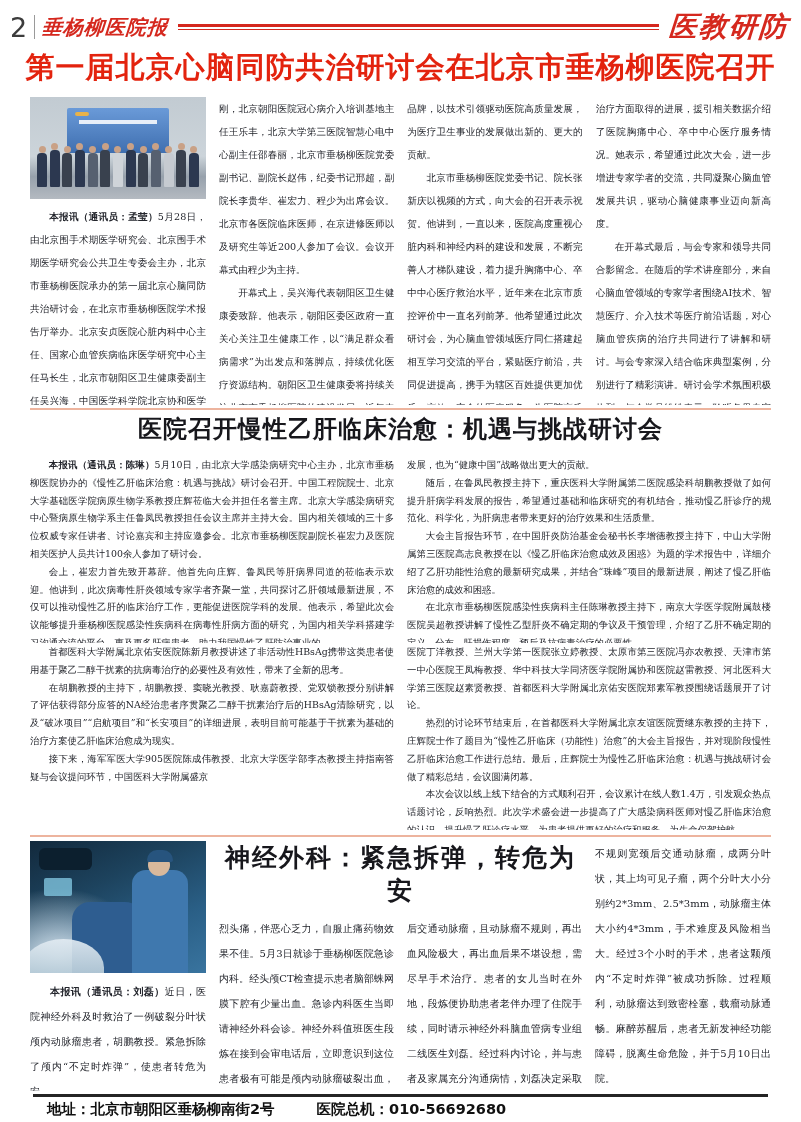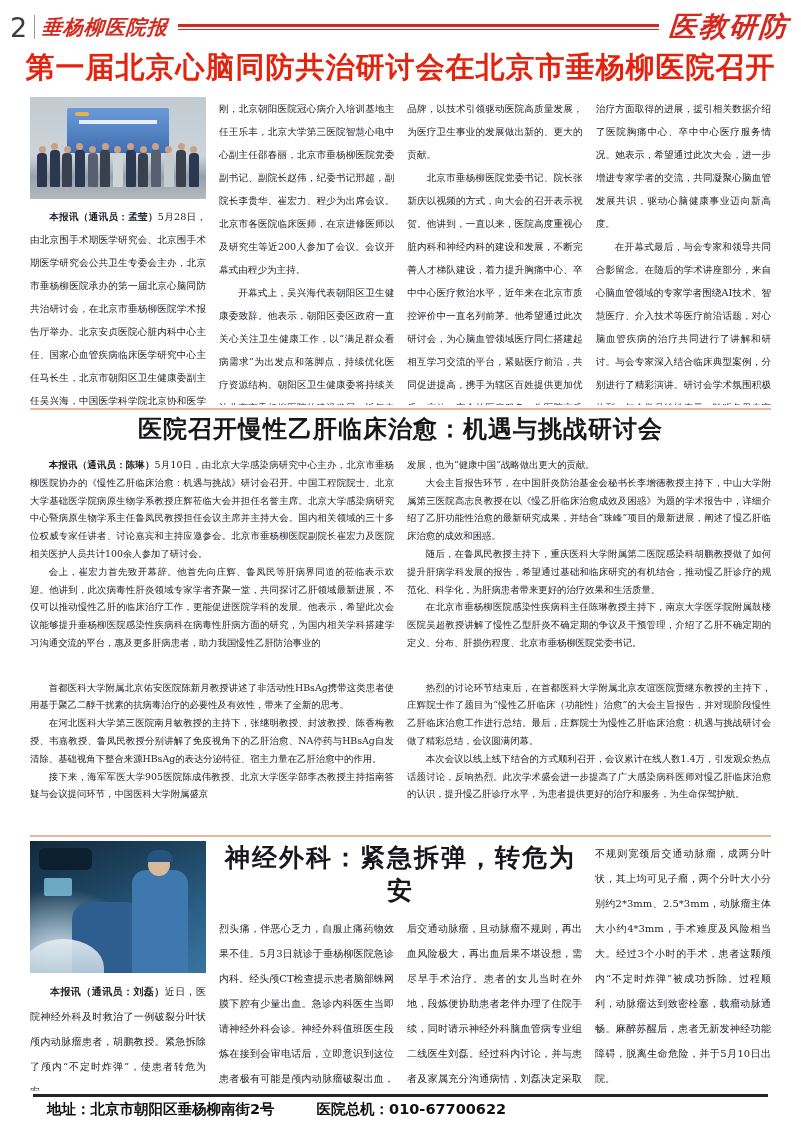--- a/index.html
+++ b/index.html
@@ -134,30 +134,31 @@
   <div class="divider div1"></div>
 
   <div class="headline2">医院召开慢性乙肝临床治愈：机遇与挑战研讨会</div>
   <div class="a2">
     <div class="col">
       <p><b>本报讯（通讯员：陈琳）</b><span>5月10日，由北京大学感染病研究中心主办，北京市垂杨柳医院协办的《慢性乙肝临床治愈：机遇与挑战》研讨会召开。中国工程院院士、北京大学基础医学院病原生物学系教授庄辉莅临大会并担任名誉主席。北京大学感染病研究中心暨病原生物学系主任鲁凤民教授担任会议主席并主持大会。国内相关领域的三十多位权威专家任讲者、讨论嘉宾和主持应邀参会。北京市垂杨柳医院副院长崔宏力及医院相关医护人员共计100余人参加了研讨会。</span></p>
       <p>会上，崔宏力首先致开幕辞。他首先向庄辉、鲁凤民等肝病界同道的莅临表示欢迎。他讲到，此次病毒性肝炎领域专家学者齐聚一堂，共同探讨乙肝领域最新进展，不仅可以推动慢性乙肝的临床治疗工作，更能促进医院学科的发展。他表示，希望此次会议能够提升垂杨柳医院感染性疾病科在病毒性肝病方面的研究，为国内相关学科搭建学习沟通交流的平台，惠及更多肝病患者，助力我国慢性乙肝防治事业的</p>
     </div>
     <div class="col">
       <p class="cont">发展，也为“健康中国”战略做出更大的贡献。</p>
+      <p>随后，在鲁凤民教授主持下，重庆医科大学附属第二医院感染科胡鹏教授做了如何提升肝病学科发展的报告，希望通过基础和临床研究的有机结合，推动慢乙肝诊疗的规范化、科学化，为肝病患者带来更好的治疗效果和生活质量。</p>
       <p>大会主旨报告环节，在中国肝炎防治基金会秘书长李增德教授主持下，中山大学附属第三医院高志良教授在以《慢乙肝临床治愈成效及困惑》为题的学术报告中，详细介绍了乙肝功能性治愈的最新研究成果，并结合“珠峰”项目的最新进展，阐述了慢乙肝临床治愈的成效和困惑。</p>
-      <p>随后，在鲁凤民教授主持下，重庆医科大学附属第二医院感染科胡鹏教授做了如何提升肝病学科发展的报告，希望通过基础和临床研究的有机结合，推动慢乙肝诊疗的规范化、科学化，为肝病患者带来更好的治疗效果和生活质量。</p>
-      <p>在北京市垂杨柳医院感染性疾病科主任陈琳教授主持下，南京大学医学院附属鼓楼医院吴超教授讲解了慢性乙型肝炎不确定期的争议及干预管理，介绍了乙肝不确定期的定义、分布、肝损伤程度、北京市垂杨柳医院党委书记。</p>
+      <p>在北京市垂杨柳医院感染性疾病科主任陈琳教授主持下，南京大学医学院附属鼓楼医院吴超教授讲解了慢性乙型肝炎不确定期的争议及干预管理，介绍了乙肝不确定期的定义、分布、肝损伤程度、预后及抗病毒治疗的必要性。</p>
     </div>
     <div class="col">
       <p>首都医科大学附属北京佑安医院陈新月教授讲述了非活动性HBsAg携带这类患者使用基于聚乙二醇干扰素的抗病毒治疗的必要性及有效性，带来了全新的思考。</p>
-      <p>在河北医科大学第三医院南月敏教授的主持下，张继明教授、封波教授、陈香梅教授、韦嘉教授、鲁凤民教授分别讲解了免疫视角下的乙肝治愈、NA停药与HBsAg自发清除、基础视角下整合来源HBsAg的表达分泌特征、宿主力量在乙肝治愈中的作用。</p>
+      <p>在胡鹏教授的主持下，胡鹏教授、窦晓光教授、耿嘉蔚教授、党双锁教授分别讲解了评估获得部分应答的NA经治患者序贯聚乙二醇干扰素治疗后的HBsAg清除研究，以及“破冰项目”“启航项目”和“长安项目”的详细进展，表明目前可能基于干扰素为基础的治疗方案使乙肝临床治愈成为现实。</p>
       <p>接下来，海军军医大学905医院陈成伟教授、北京大学医学部李杰教授主持指南答疑与会议提问环节，中国医科大学附属盛京</p>
     </div>
     <div class="col">
+      <p class="cont">医院丁洋教授、兰州大学第一医院张立婷教授、太原市第三医院冯亦农教授、天津市第一中心医院王凤梅教授、华中科技大学同济医学院附属协和医院赵雷教授、河北医科大学第三医院赵素贤教授、首都医科大学附属北京佑安医院郑素军教授围绕话题展开了讨论。</p>
       <p>热烈的讨论环节结束后，在首都医科大学附属北京友谊医院贾继东教授的主持下，庄辉院士作了题目为“慢性乙肝临床（功能性）治愈”的大会主旨报告，并对现阶段慢性乙肝临床治愈工作进行总结。最后，庄辉院士为慢性乙肝临床治愈：机遇与挑战研讨会做了精彩总结，会议圆满闭幕。</p>
       <p>本次会议以线上线下结合的方式顺利召开，会议累计在线人数1.4万，引发观众热点话题讨论，反响热烈。此次学术盛会进一步提高了广大感染病科医师对慢乙肝临床治愈的认识，提升慢乙肝诊疗水平，为患者提供更好的治疗和服务，为生命保驾护航。</p>
     </div>
   </div>
 
   <div class="divider div2"></div>
 
   <div class="a3">
     <div class="col">
       <div class="photo2">
@@ -184,16 +185,16 @@
     </div>
     <div class="col">
       <p class="cont">不规则宽颈后交通动脉瘤，成两分叶状，其上均可见子瘤，两个分叶大小分别约2*3mm、2.5*3mm，动脉瘤主体大小约4*3mm，手术难度及风险相当大。经过3个小时的手术，患者这颗颅内“不定时炸弹”被成功拆除。过程顺利，动脉瘤达到致密栓塞，载瘤动脉通畅。麻醉苏醒后，患者无新发神经功能障碍，脱离生命危险，并于5月10日出院。</p>
       <p>头痛是生活中常见的症状，多数人开始不太重视，但如果头痛持续不缓解或伴随其他症状时，应及时就医，查明头痛的原因，以免错过最佳治疗时机。</p>
     </div>
   </div>
 
   <div class="footer-rule"></div>
   <div class="footer">
     <span class="addr">地址：北京市朝阳区垂杨柳南街2号</span>
-    <span class="phone">医院总机：010-67700622</span>
+    <span class="phone">医院总机：010-56692680</span>
   </div>
 
 </div>
 
 </body></html>

